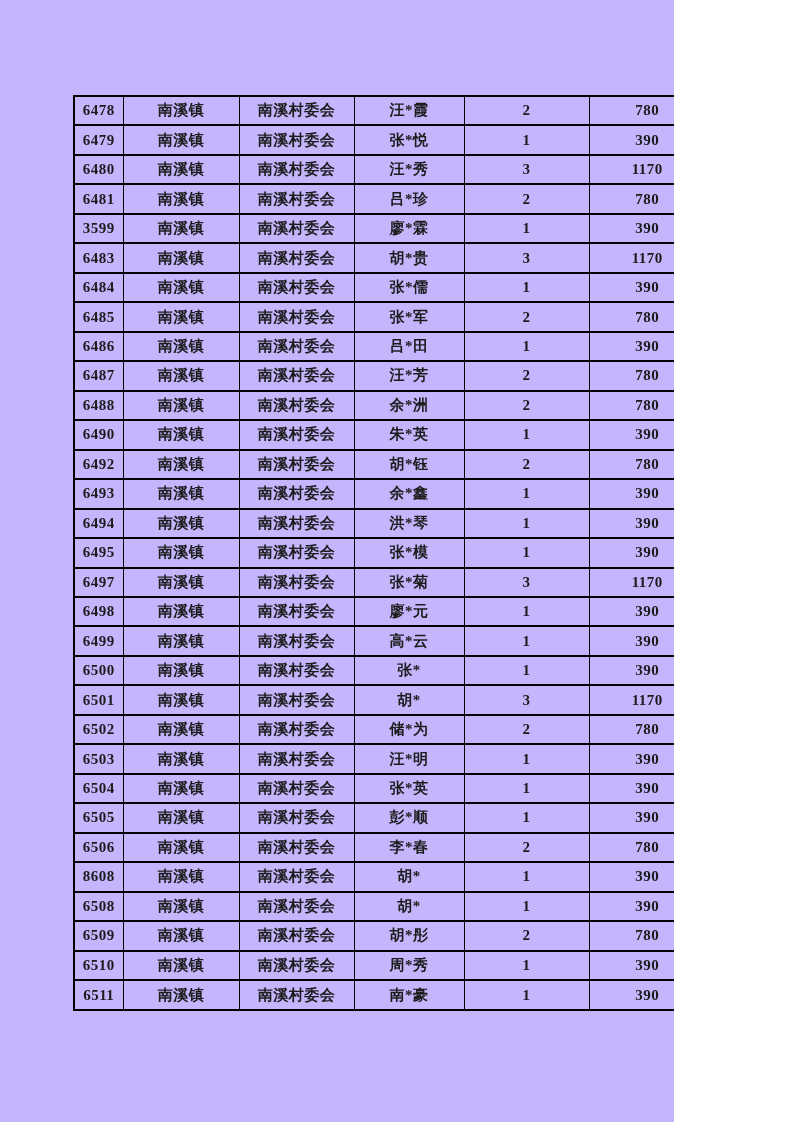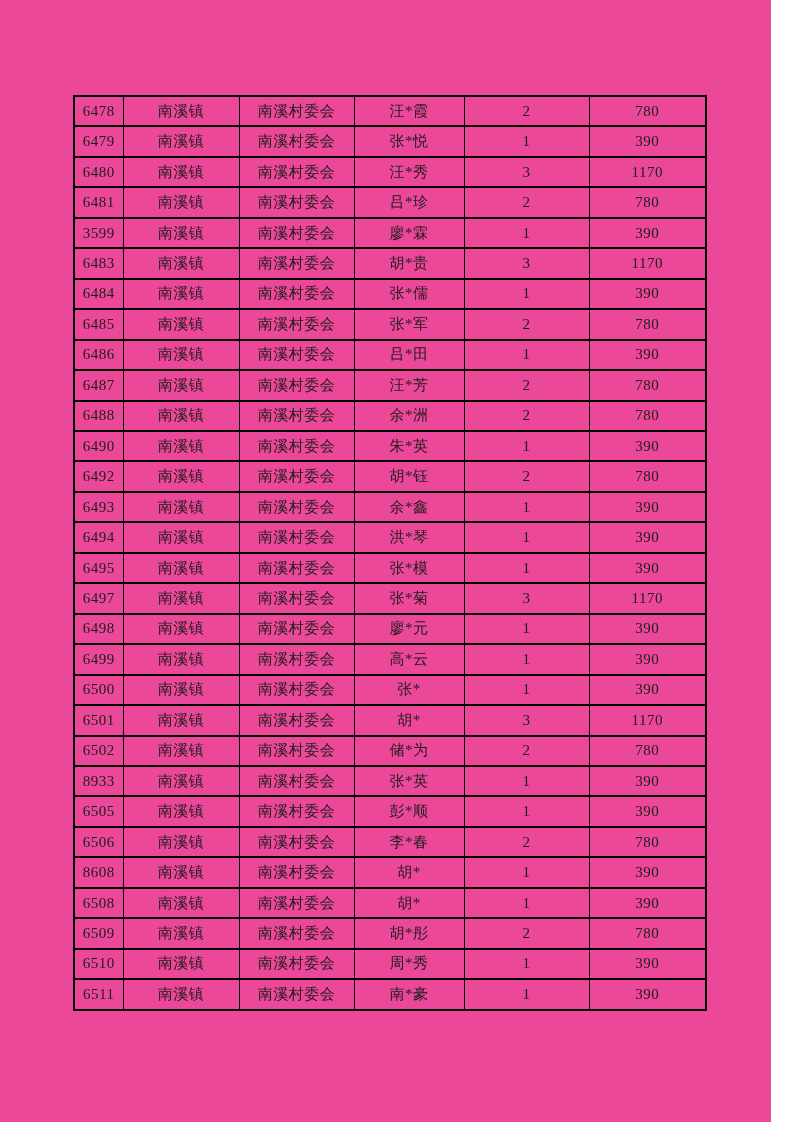--- a/index.html
+++ b/index.html
@@ -7,24 +7,25 @@
     padding: 0;
     background: #ffffff;
   }
   body {
     width: 793px;
     height: 1122px;
     font-family: "Liberation Serif", "DejaVu Serif", serif;
   }
   .page {
     position: relative;
-    width: 771px;
+    width: 674px;
     height: 1122px;
-    background: #ec4899;
+    background: #c4b5fd;
     overflow: hidden;
+    font-weight: bold;
   }
   table.grid {
     position: absolute;
     left: 73px;
     top: 95px;
     width: 634px;
     height: 916px;
     border-collapse: collapse;
     table-layout: fixed;
     border: 2px solid #000000;
@@ -228,21 +229,29 @@
   </tr>
         <tr>
     <td>6502</td>
     <td>南溪镇</td>
     <td>南溪村委会</td>
     <td>储*为</td>
     <td>2</td>
     <td>780</td>
   </tr>
         <tr>
-    <td>8933</td>
+    <td>6503</td>
+    <td>南溪镇</td>
+    <td>南溪村委会</td>
+    <td>汪*明</td>
+    <td>1</td>
+    <td>390</td>
+  </tr>
+        <tr>
+    <td>6504</td>
     <td>南溪镇</td>
     <td>南溪村委会</td>
     <td>张*英</td>
     <td>1</td>
     <td>390</td>
   </tr>
         <tr>
     <td>6505</td>
     <td>南溪镇</td>
     <td>南溪村委会</td>

